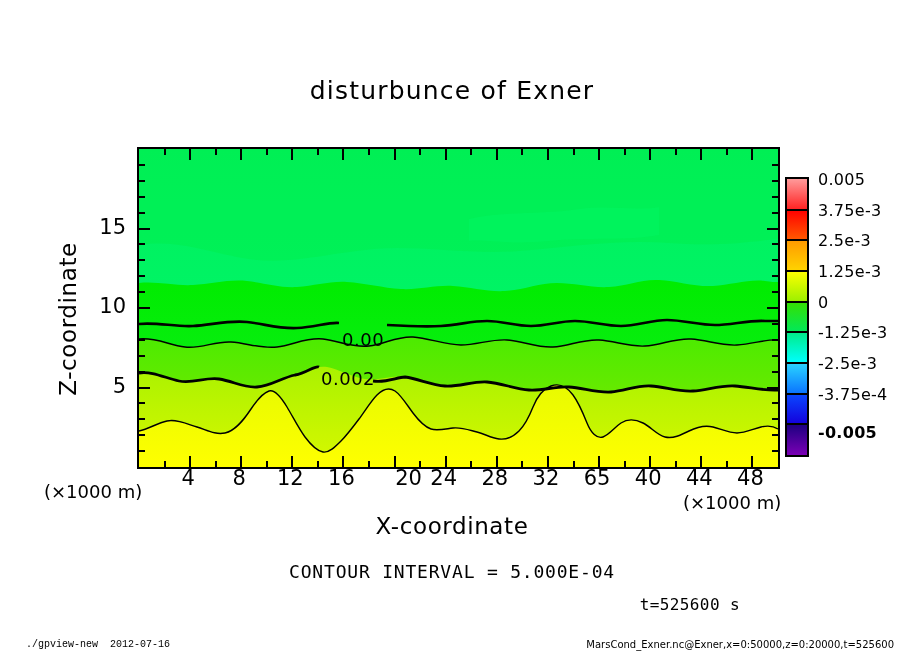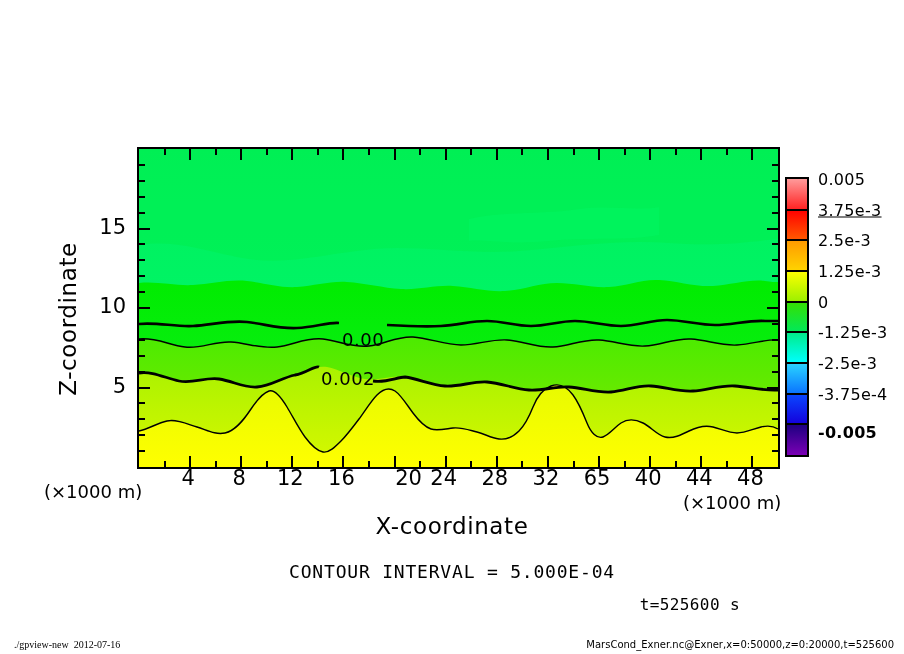--- a/index.html
+++ b/index.html
@@ -89,23 +89,23 @@
     letter-spacing: 0.8px;
     font-family: "DejaVu Sans Mono", monospace;
   }
   #time-stamp {
     right: 164px; top: 595px;
     font-size: 16px;
     letter-spacing: 0.4px;
     font-family: "DejaVu Sans Mono", monospace;
   }
   #footer-left {
-    left: 14px; top: 639px;
+    left: 26px; top: 639px;
     font-size: 10px;
-    font-family: Liberation Serif, serif;
+    font-family: Liberation Mono, monospace;
   }
   #footer-right {
     right: 10px; top: 639px;
     font-size: 10px;
     font-family: "DejaVu Sans", sans-serif;
   }
 
   
   #colorbar-wrap {
     position: absolute;
@@ -130,20 +130,21 @@
     font-size: 18px;
     letter-spacing: 0.5px;
     background: transparent;
   }
 </style>
 </head>
 <body>
 
 <div id="page">
 
+  <div class="txt" id="plot-title">disturbunce of Exner</div>
 
   <div id="plot-area">
     <svg id="contour-svg" width="639" height="318" viewBox="0 0 639 318">
       <defs>
         <linearGradient id="gTop" x1="0" y1="0" x2="0" y2="1">
           <stop offset="0%" stop-color="#00f05c"></stop>
           <stop offset="100%" stop-color="#00f86e"></stop>
         </linearGradient>
         <linearGradient id="gB4" x1="0" y1="0" x2="0" y2="1">
           <stop offset="0%" stop-color="#00ec00"></stop>
@@ -424,21 +425,21 @@
       <div class="cb-sep" style="top: 152.333px;"></div>
       <div class="cb-band" style="top: 184px; height: 30.6667px; background: linear-gradient(rgb(42, 214, 255), rgb(10, 114, 255));"></div>
       <div class="cb-sep" style="top: 183px;"></div>
       <div class="cb-band" style="top: 214.667px; height: 30.6667px; background: linear-gradient(rgb(10, 72, 255), rgb(20, 0, 220));"></div>
       <div class="cb-sep" style="top: 213.667px;"></div>
       <div class="cb-band" style="top: 245.333px; height: 30.6667px; background: linear-gradient(rgb(27, 0, 128), rgb(122, 0, 180));"></div>
       <div class="cb-sep" style="top: 244.333px;"></div>
     </div>
   <div id="colorbar-labels">
       <div class="txt cb-label" style="top: 179px;">0.005</div>
-      <div class="txt cb-label" style="top: 209.667px; text-decoration: underline;">3.75e-3</div>
+      <div class="txt cb-label" style="top: 209.667px;">3.75e-3</div>
       <div class="txt cb-label" style="top: 240.333px;">2.5e-3</div>
       <div class="txt cb-label" style="top: 271px;">1.25e-3</div>
       <div class="txt cb-label" style="top: 301.667px;">0</div>
       <div class="txt cb-label" style="top: 332.333px;">-1.25e-3</div>
       <div class="txt cb-label" style="top: 363px;">-2.5e-3</div>
       <div class="txt cb-label" style="top: 393.667px;">-3.75e-4</div>
       <div class="txt cb-label" style="top: 432px; font-weight: bold;">-0.005</div>
     </div>
 
 </div>

